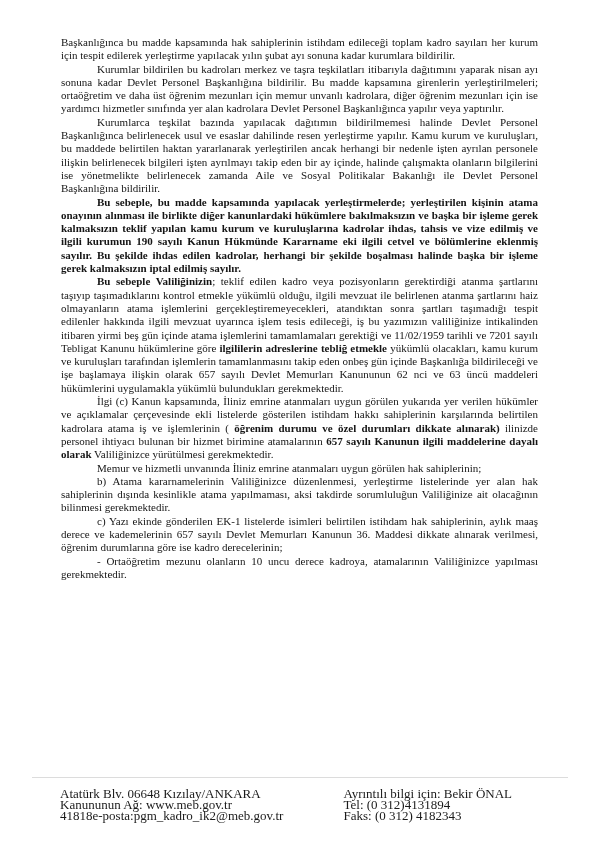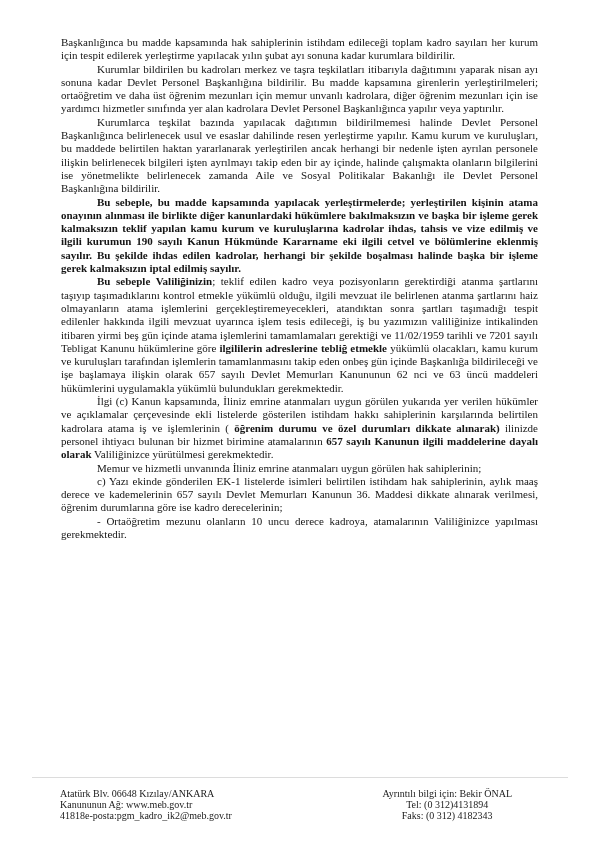--- a/index.html
+++ b/index.html
@@ -43,46 +43,47 @@
     border-top: 1px solid #dcdcdc;
     height: 0;
   }
   .footer {
     position: absolute;
     left: 60px;
     top: 788px;
     width: 452px;
     display: flex;
     justify-content: space-between;
-    font-size: 10px;
+    font-size: 13px;
     line-height: 11px;
     color: #1a1a1a;
   }
   .footer-left {
     text-align: left;
     white-space: nowrap;
   }
   .footer-right {
-    text-align: center;
+    text-align: left;
     white-space: nowrap;
   }
 </style>
 </head>
 <body>
 
 <div class="page">
 
   <div class="body-text">
       <p class=""><span class="">Başkanlığınca bu madde kapsamında hak sahiplerinin istihdam edileceği toplam kadro sayıları her kurum için tespit edilerek yerleştirme yapılacak yılın şubat ayı sonuna kadar kurumlara bildirilir.</span></p>
       <p class="indent"><span class="">Kurumlar bildirilen bu kadroları merkez ve taşra teşkilatları itibarıyla dağıtımını yaparak nisan ayı sonuna kadar Devlet Personel Başkanlığına bildirilir. Bu madde kapsamına girenlerin yerleştirilmeleri; ortaöğretim ve daha üst öğrenim mezunları için memur unvanlı kadrolara, diğer öğrenim mezunları için ise yardımcı hizmetler sınıfında yer alan kadrolara Devlet Personel Başkanlığınca yapılır veya yaptırılır.</span></p>
       <p class="indent"><span class="">Kurumlarca teşkilat bazında yapılacak dağıtımın bildirilmemesi halinde Devlet Personel Başkanlığınca belirlenecek usul ve esaslar dahilinde resen yerleştirme yapılır. Kamu kurum ve kuruluşları, bu maddede belirtilen haktan yararlanarak yerleştirilen ancak herhangi bir nedenle işten ayrılan personele ilişkin belirlenecek bilgileri işten ayrılmayı takip eden bir ay içinde, halinde çalışmakta olanların bilgilerini ise yönetmelikte belirlenecek zamanda Aile ve Sosyal Politikalar Bakanlığı ile Devlet Personel Başkanlığına bildirilir.</span></p>
       <p class="indent"><span class="run-bold">Bu sebeple, bu madde kapsamında yapılacak yerleştirmelerde; yerleştirilen kişinin atama onayının alınması ile birlikte diğer kanunlardaki hükümlere bakılmaksızın ve başka bir işleme gerek kalmaksızın teklif yapılan kamu kurum ve kuruluşlarına kadrolar ihdas, tahsis ve vize edilmiş ve ilgili kurumun 190 sayılı Kanun Hükmünde Kararname eki ilgili cetvel ve bölümlerine eklenmiş sayılır. Bu şekilde ihdas edilen kadrolar, herhangi bir şekilde boşalması halinde başka bir işleme gerek kalmaksızın iptal edilmiş sayılır.</span></p>
       <p class="indent"><span class="run-bold">Bu sebeple Valiliğinizin</span><span class="">; teklif edilen kadro veya pozisyonların gerektirdiği atanma şartlarını taşıyıp taşımadıklarını kontrol etmekle yükümlü olduğu, ilgili mevzuat ile belirlenen atanma şartlarını haiz olmayanların atama işlemlerini gerçekleştiremeyecekleri, atandıktan sonra şartları taşımadığı tespit edilenler hakkında ilgili mevzuat uyarınca işlem tesis edileceği, iş bu yazımızın valiliğinize intikalinden itibaren yirmi beş gün içinde atama işlemlerini tamamlamaları gerektiği ve 11/02/1959 tarihli ve 7201 sayılı Tebligat Kanunu hükümlerine göre </span><span class="run-bold">ilgililerin adreslerine tebliğ etmekle</span><span class=""> yükümlü olacakları, kamu kurum ve kuruluşları tarafından işlemlerin tamamlanmasını takip eden onbeş gün içinde Başkanlığa bildirileceği ve işe başlamaya ilişkin olarak 657 sayılı Devlet Memurları Kanununun 62 nci ve 63 üncü maddeleri hükümlerini uygulamakla yükümlü bulundukları gerekmektedir.</span></p>
       <p class="indent"><span class="">İlgi (c) Kanun kapsamında, İliniz emrine atanmaları uygun görülen yukarıda yer verilen hükümler ve açıklamalar çerçevesinde ekli listelerde gösterilen istihdam hakkı sahiplerinin karşılarında belirtilen kadrolara atama iş ve işlemlerinin ( </span><span class="run-bold">öğrenim durumu ve özel durumları dikkate alınarak)</span><span class=""> ilinizde personel ihtiyacı bulunan bir hizmet birimine atamalarının </span><span class="run-bold">657 sayılı Kanunun ilgili maddelerine dayalı olarak</span><span class=""> Valiliğinizce yürütülmesi gerekmektedir.</span></p>
       <p class="indent"><span class="">Memur ve hizmetli unvanında İliniz emrine atanmaları uygun görülen hak sahiplerinin;</span></p>
+      <p class="indent"><span class="">b) Atama kararnamelerinin Valiliğinizce düzenlenmesi, yerleştirme listelerinde yer alan hak sahiplerinin dışında kesinlikle atama yapılmaması, aksi takdirde sorumluluğun Valiliğinize ait olacağının bilinmesi gerekmektedir.</span></p>
       <p class="indent"><span class="">c) Yazı ekinde gönderilen EK-1 listelerde isimleri belirtilen istihdam hak sahiplerinin, aylık maaş derece ve kademelerinin 657 sayılı Devlet Memurları Kanunun 36. Maddesi dikkate alınarak verilmesi, öğrenim durumlarına göre ise kadro derecelerinin;</span></p>
       <p class="indent"><span class="">- Ortaöğretim mezunu olanların 10 uncu derece kadroya, atamalarının Valiliğinizce yapılması gerekmektedir.</span></p>
     </div>
 
   <div class="footer-divider"></div>
 
   <div class="footer">
     <div class="footer-left">
       <div>Atatürk Blv.   06648 Kızılay/ANKARA</div>
       <div>Kanununun Ağ: www.meb.gov.tr</div>

